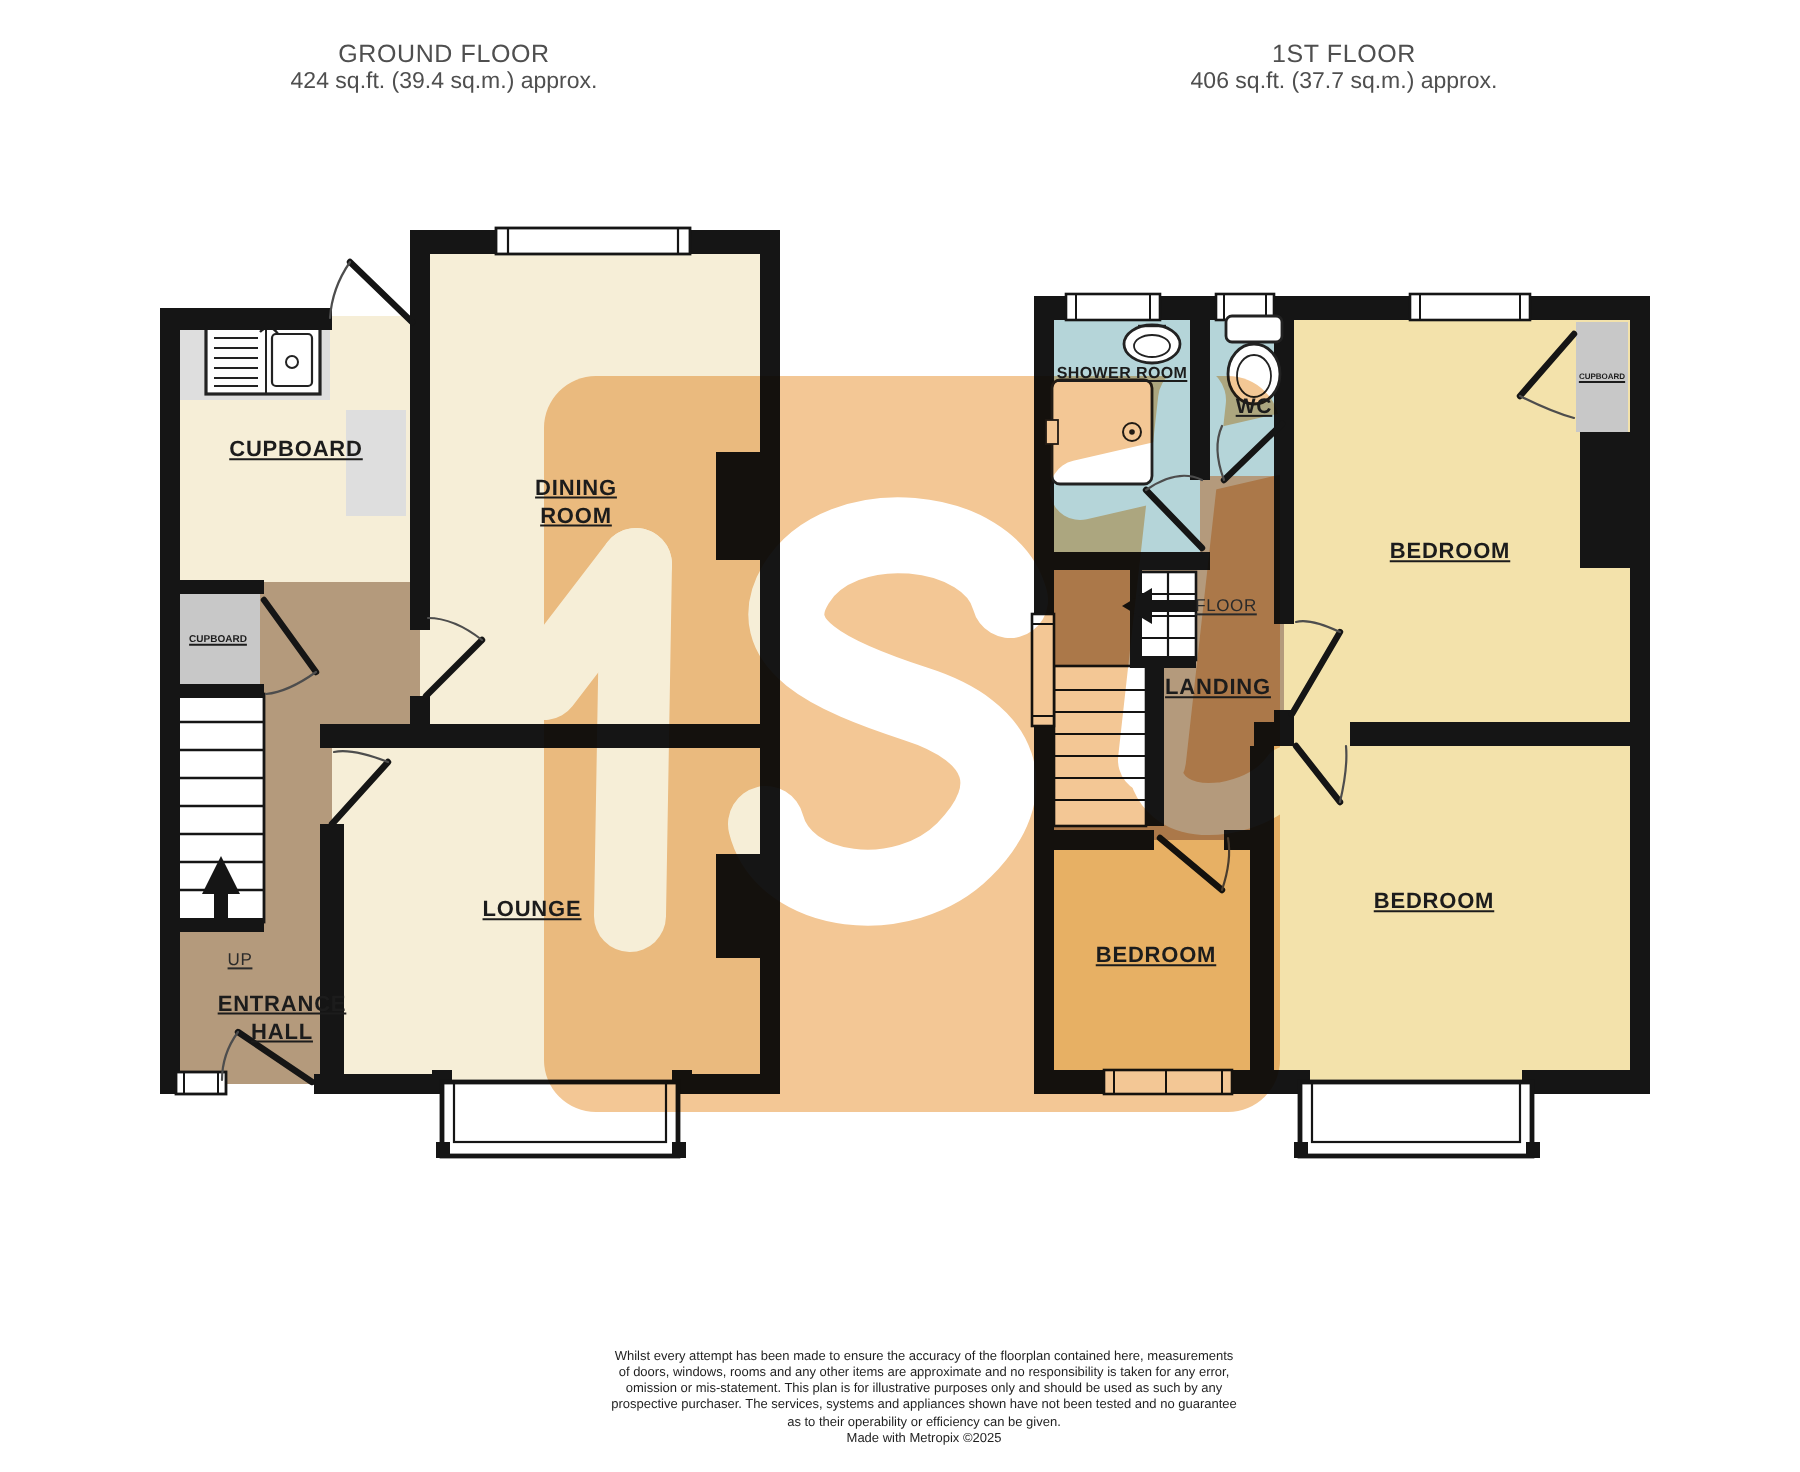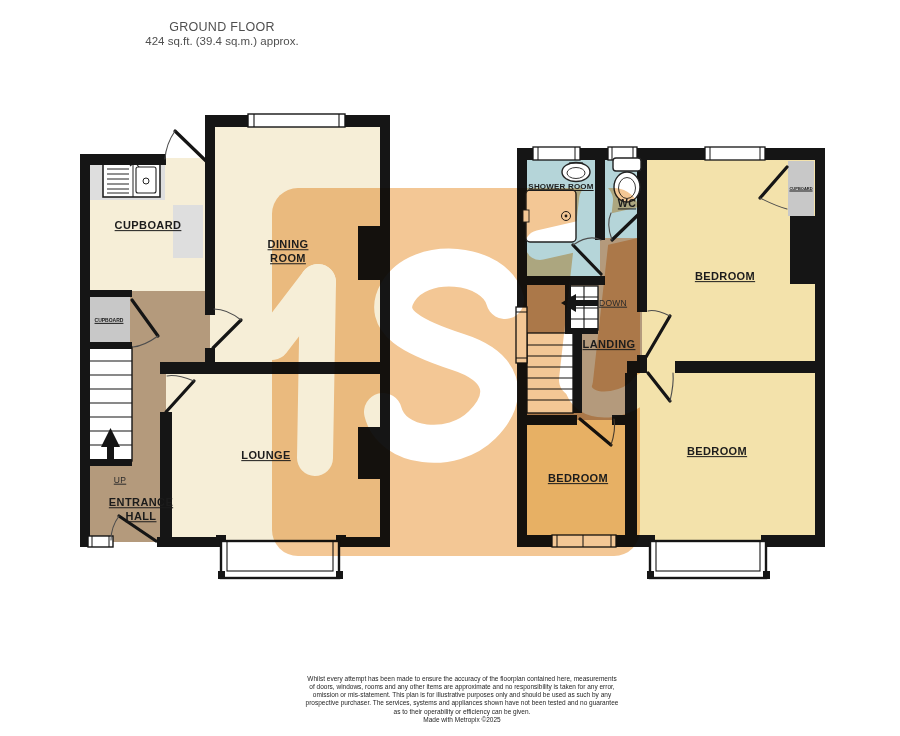--- a/index.html
+++ b/index.html
@@ -257,33 +257,37 @@
         <path d="M596 200 L576 380" stroke-width="34"></path>
         <path d="M576 380 Q580 408 612 404 Q634 400 644 386" stroke-width="26"></path>
       </g>
     </g>
   </svg>
 
   <div class="floor-header" style="left:222px;top:20px">
     <div class="fh-title">GROUND FLOOR</div>
     <div class="fh-area">424 sq.ft. (39.4 sq.m.) approx.</div>
   </div>
+  <div class="floor-header" style="left:672px;top:20px">
+    <div class="fh-title">1ST FLOOR</div>
+    <div class="fh-area">406 sq.ft. (37.7 sq.m.) approx.</div>
+  </div>
 
   <div class="lbl" style="left:148px;top:226px">CUPBOARD</div>
   <div class="lbl" style="left:288px;top:252px">DINING
 ROOM</div>
   <div class="lbl" style="left:266px;top:456px">LOUNGE</div>
   <div class="lbl tiny" style="left:109px;top:320px">CUPBOARD</div>
   <div class="lbl dir" style="left:120px;top:480px">UP</div>
   <div class="lbl" style="left:141px;top:510px">ENTRANCE
 HALL</div>
 
   <div class="lbl small" style="left:561px;top:187px">SHOWER ROOM</div>
   <div class="lbl" style="left:627px;top:204px;font-size:10.5px">WC</div>
-  <div class="lbl dir" style="left:613px;top:303px">DOWN</div>
+  <div class="lbl dir" style="left:613px;top:303px">FLOOR</div>
   <div class="lbl" style="left:609px;top:345px">LANDING</div>
   <div class="lbl" style="left:725px;top:277px">BEDROOM</div>
   <div class="lbl" style="left:717px;top:452px">BEDROOM</div>
   <div class="lbl" style="left:578px;top:479px">BEDROOM</div>
   <div class="lbl tiny" style="left:801px;top:188px;font-size:4px">CUPBOARD</div>
 
   <div class="footer" style="top:671px">
     <div class="ft-disclaimer">Whilst every attempt has been made to ensure the accuracy of the floorplan contained here, measurements
 of doors, windows, rooms and any other items are approximate and no responsibility is taken for any error,
 omission or mis-statement. This plan is for illustrative purposes only and should be used as such by any

